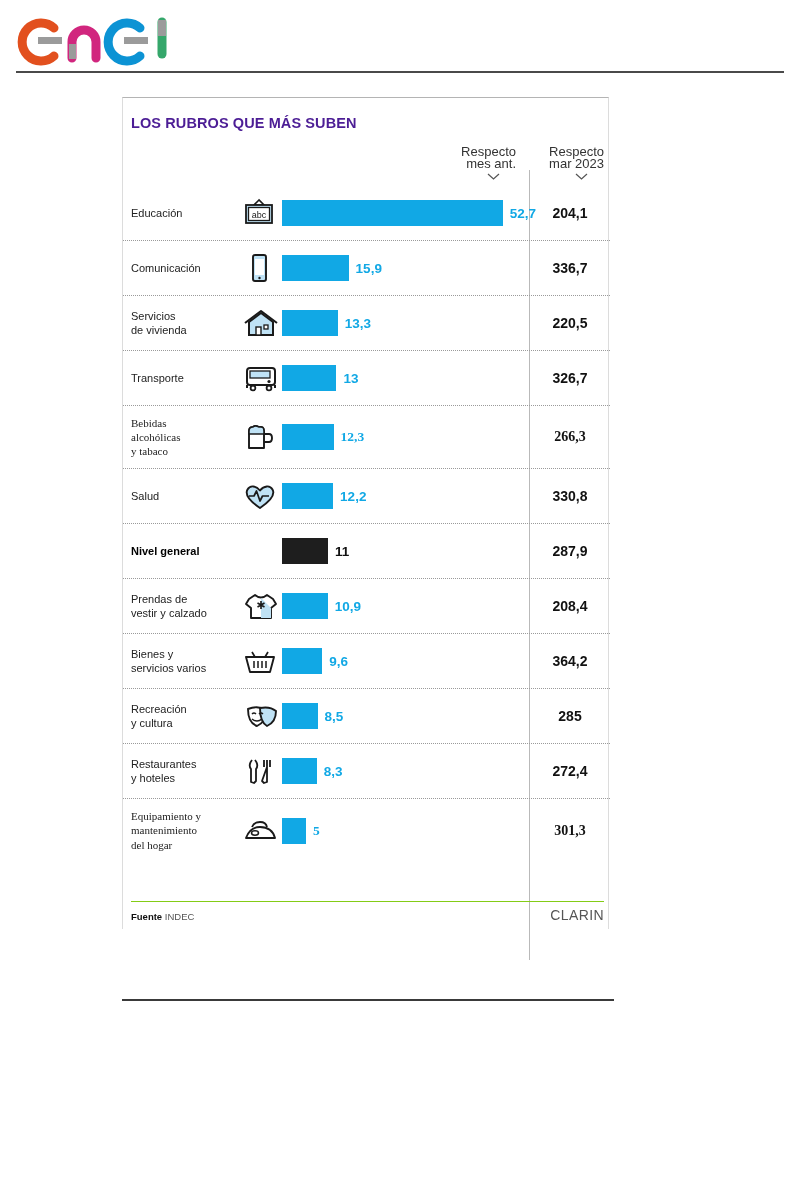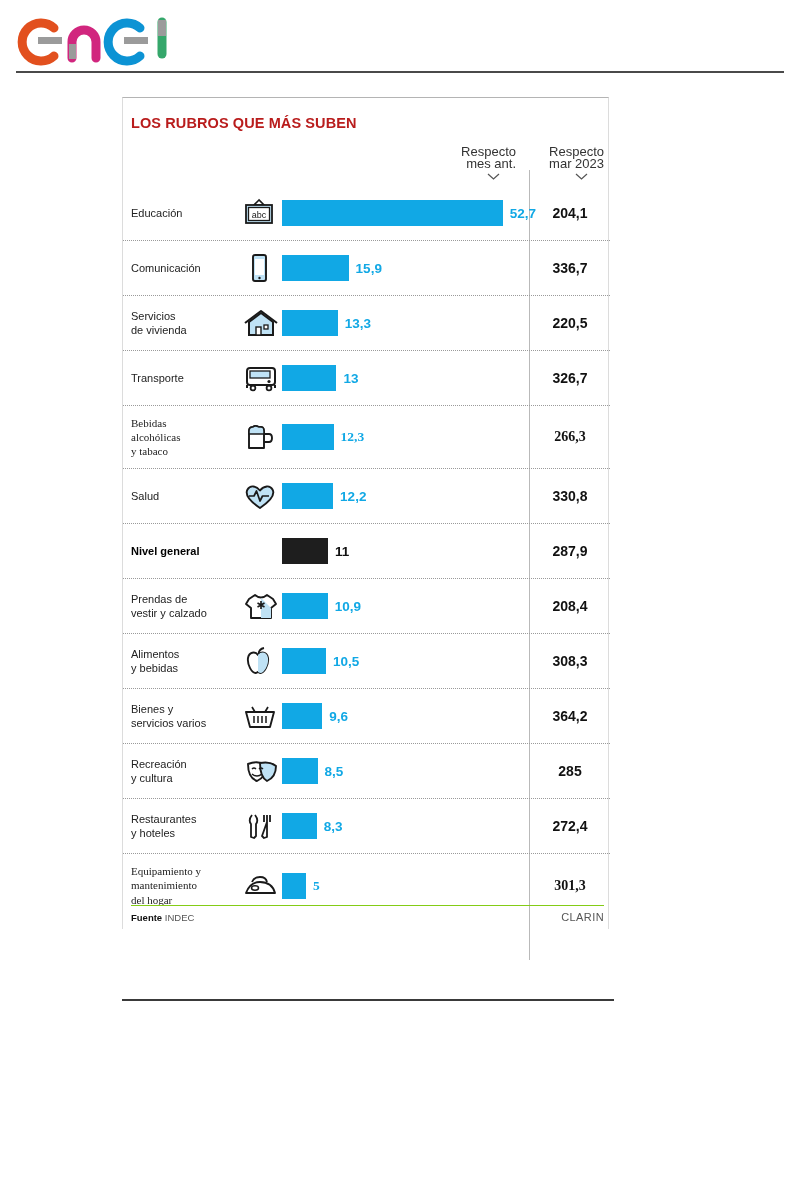--- a/index.html
+++ b/index.html
@@ -25,21 +25,21 @@
     width: 487px; height: 832px;
     background: #fff;
     border-left: 1px solid #dcdcdc;
     border-right: 1px solid #dcdcdc;
     border-top: 1px solid #b4b4b4;
   }
 
   #chart-title {
     position: absolute; left: 8px; top: 17px;
     font-size: 14.5px; font-weight: bold; letter-spacing: .1px;
-    color: #b91c1c;
+    color: #4c1d95;
   }
 
   
   .col-head {
     position: absolute; top: 48px;
     font-size: 13px; line-height: 12px; color: #333;
     text-align: right;
   }
   #col-head-month { right: 92px; width: 78px; }
   #col-head-year  { right: 4px;  width: 72px; }
@@ -100,21 +100,21 @@
 
   
   #chart-footer {
     position: absolute; left: 8px; right: 4px; bottom: 6px;
     padding-top: 5px;
     border-top: 1px solid #84cc16;
     display: flex; justify-content: space-between; align-items: baseline;
   }
   #source-text { font-size: 9.5px; color: #555; }
   #source-text b { color: #111; }
-  #credit-text { font-size: 11px; color: #555; letter-spacing: .4px; margin-left: 12px; }
+  #credit-text { font-size: 14px; color: #555; letter-spacing: .4px; margin-left: 12px; }
 
   #bottom-rule {
     position: absolute; left: 122px; top: 999px; width: 492px; height: 0;
     border-top: 2px solid #3a3a3a;
   }
 </style>
 </head>
 <body>
 
 <div id="brand-header">
@@ -296,38 +296,20 @@
           </svg>
         </div>
         <div class="bar-wrap">
           <div class="bar" style="width: 45.671px;"></div>
           <span class="bar-val">10,9</span>
         </div>
         <div class="year-val">208,4</div>
       </div>
       <div class="row">
         <div class="row-label">
-          <div>Alimentos</div>
-          <div>y bebidas</div>
-        </div>
-        <div class="row-icon">
-          <svg viewBox="0 0 32 30" width="32" height="30">
-            <path d="M16 9 C13 5 7 6 6 12 C5 19 10 27 13.5 27 C15 27 15 26 16 26 C17 26 17 27 18.5 27 C22 27 27 19 26 12 C25 6 19 5 16 9 Z" fill="#fff" stroke="#1a1a1a" stroke-width="1.9" stroke-linejoin="round"></path>
-            <path d="M16 9 C19 5 25 6 26 12 C27 19 22 27 18.5 27 C17 27 17 26 16 26 Z" fill="#BFE2F5"></path>
-            <path d="M16.5 8 Q17 3 22 2" fill="none" stroke="#1a1a1a" stroke-width="1.8"></path>
-          </svg>
-        </div>
-        <div class="bar-wrap">
-          <div class="bar" style="width: 43.995px;"></div>
-          <span class="bar-val">10,5</span>
-        </div>
-        <div class="year-val">308,3</div>
-      </div>
-      <div class="row">
-        <div class="row-label">
           <div>Bienes y</div>
           <div>servicios varios</div>
         </div>
         <div class="row-icon">
           <svg viewBox="0 0 36 30" width="36" height="30">
             <path d="M4 11 L32 11 L28 26 L8 26 Z" fill="#fff" stroke="#1a1a1a" stroke-width="1.9" stroke-linejoin="round"></path>
             <path d="M10 6 L13 11 M26 6 L23 11" stroke="#1a1a1a" stroke-width="1.7"></path>
             <path d="M12 15 L12 22 M16 15 L16 22 M20 15 L20 22 M24 15 L24 22" stroke="#1a1a1a" stroke-width="1.5"></path>
           </svg>
         </div>

